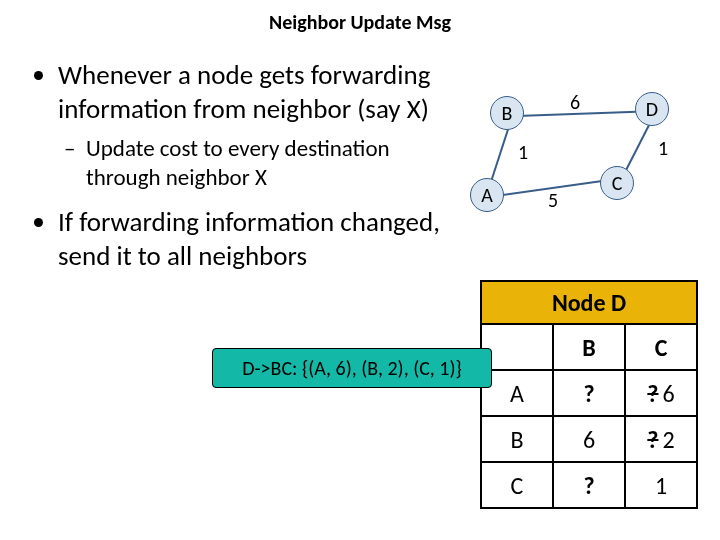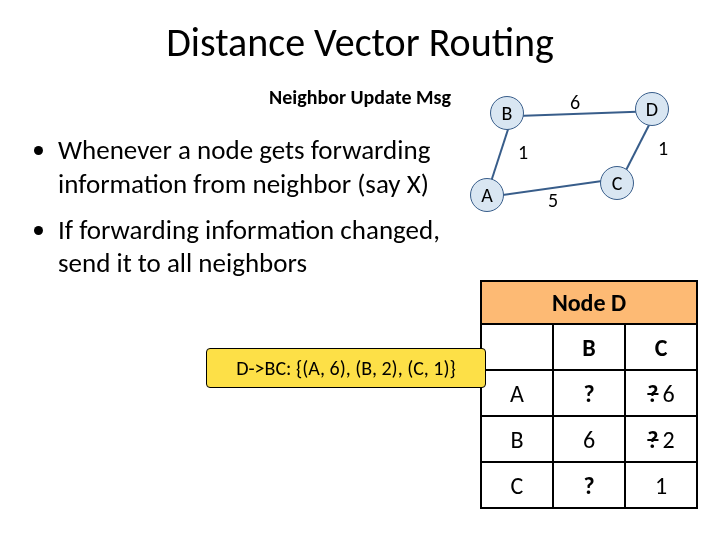--- a/index.html
+++ b/index.html
@@ -41,72 +41,72 @@
     background: #d9e6f2; border: 1px solid #385d8a;
     display: flex; align-items: center; justify-content: center;
     font-size: 20px; font-weight: 400;
   }
   .edge { position: absolute; background: #385d8a; height: 2px; transform-origin: left center; }
   .edge-label { position: absolute; font-size: 20px; }
 
   
   .callout {
     position: absolute;
-    left: 206px; top: 348px;
+    left: 212px; top: 348px;
     width: 280px; height: 40px;
-    background: #fde047;
+    background: #14b8a6;
     border: 1.5px solid #000;
     border-radius: 4px;
     display: flex; align-items: center; justify-content: center;
     font-size: 20px;
     z-index: 5;
   }
 
   
   .dv-table {
     position: absolute;
     right: 22px;
     top: 280px;
     border-collapse: collapse;
     font-size: 24px;
   }
   .dv-table th.caption {
     border: 2px solid #000;
     padding: 6px 14px;
     font-weight: bold;
     text-align: center;
-    background: #fdba74;
+    background: #eab308;
   }
   .dv-table td, .dv-table th.hdr {
     border: 2px solid #000;
     width: 72px; height: 46px;
     text-align: center;
     vertical-align: middle;
     background: #fff;
   }
   .dv-table th.hdr { font-weight: bold; }
   .strike { text-decoration: line-through; }
   .cell-stack { display: inline-flex; gap: 4px; align-items: baseline; justify-content: center; }
   .qmark { font-weight: bold; }
 </style>
 </head>
 <body>
 
 <div class="slide">
 
-  <h1 class="title">Distance Vector Routing</h1>
 
   <div class="subtitle">Neighbor Update Msg</div>
 
   <div class="content">
     <div class="left-col">
       <ul class="outer">
         <li>
           <span>Whenever a node gets forwarding information from neighbor (say X)</span>
           <ul class="inner">
+            <li>Update cost to every destination through neighbor X</li>
           </ul>
         </li>
         <li>If forwarding information changed, send it to all neighbors</li>
       </ul>
     </div>
   </div>
 
   <div class="graph">
 
     <div class="edge" style="left:47px; top:27px; width:120px; transform:rotate(-2deg);"></div>

